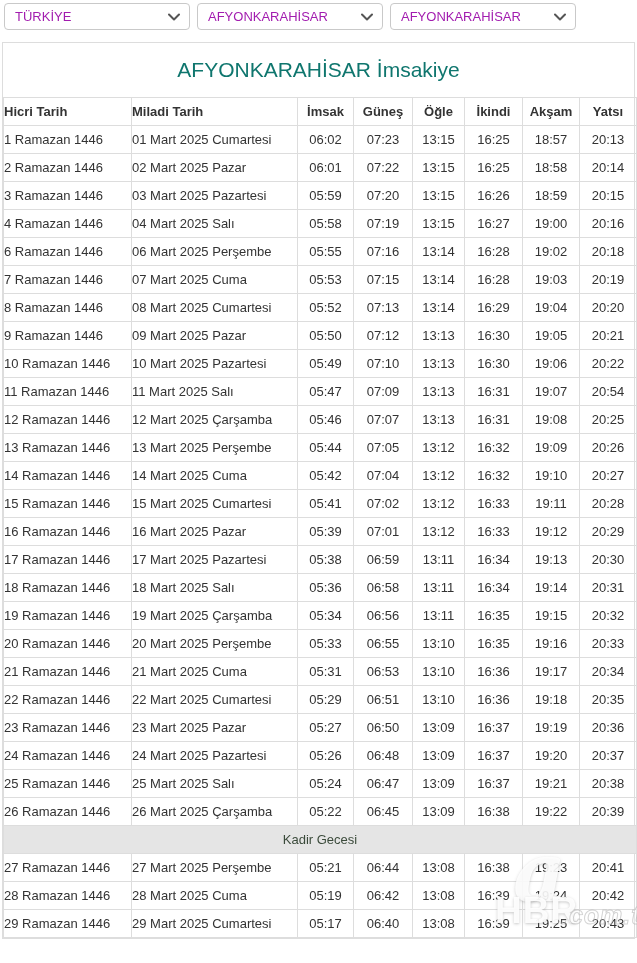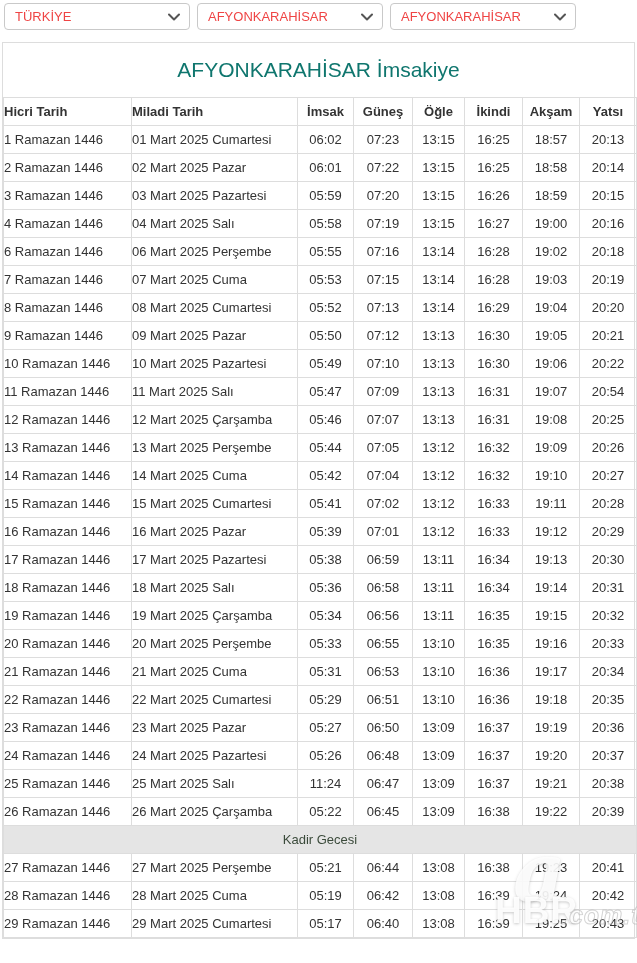--- a/index.html
+++ b/index.html
@@ -21,21 +21,21 @@
     height: 27px;
     box-sizing: border-box;
     border: 1px solid #c9c9c9;
     border-radius: 4px;
     background: #ffffff;
     display: flex;
     align-items: center;
     justify-content: space-between;
     padding: 0 9px 0 10px;
     font-size: 13px;
-    color: #ef4444;
+    color: #a21caf;
     cursor: pointer;
   }
   .select .chev { display: flex; align-items: center; }
   
   .container {
     position: relative;
     margin: 12px 2px 0 2px;
     border: 1px solid #ddd;
     box-sizing: border-box;
     background: #fff;
@@ -407,21 +407,21 @@
           <td class="time">05:26</td>
           <td class="time">06:48</td>
           <td class="time">13:09</td>
           <td class="time">16:37</td>
           <td class="time">19:20</td>
           <td class="time">20:37</td>
         </tr>
         <tr>
           <td class="left">25 Ramazan 1446</td>
           <td class="left">25 Mart 2025 Salı</td>
-          <td class="time">11:24</td>
+          <td class="time">05:24</td>
           <td class="time">06:47</td>
           <td class="time">13:09</td>
           <td class="time">16:37</td>
           <td class="time">19:21</td>
           <td class="time">20:38</td>
         </tr>
         <tr>
           <td class="left">26 Ramazan 1446</td>
           <td class="left">26 Mart 2025 Çarşamba</td>
           <td class="time">05:22</td>

